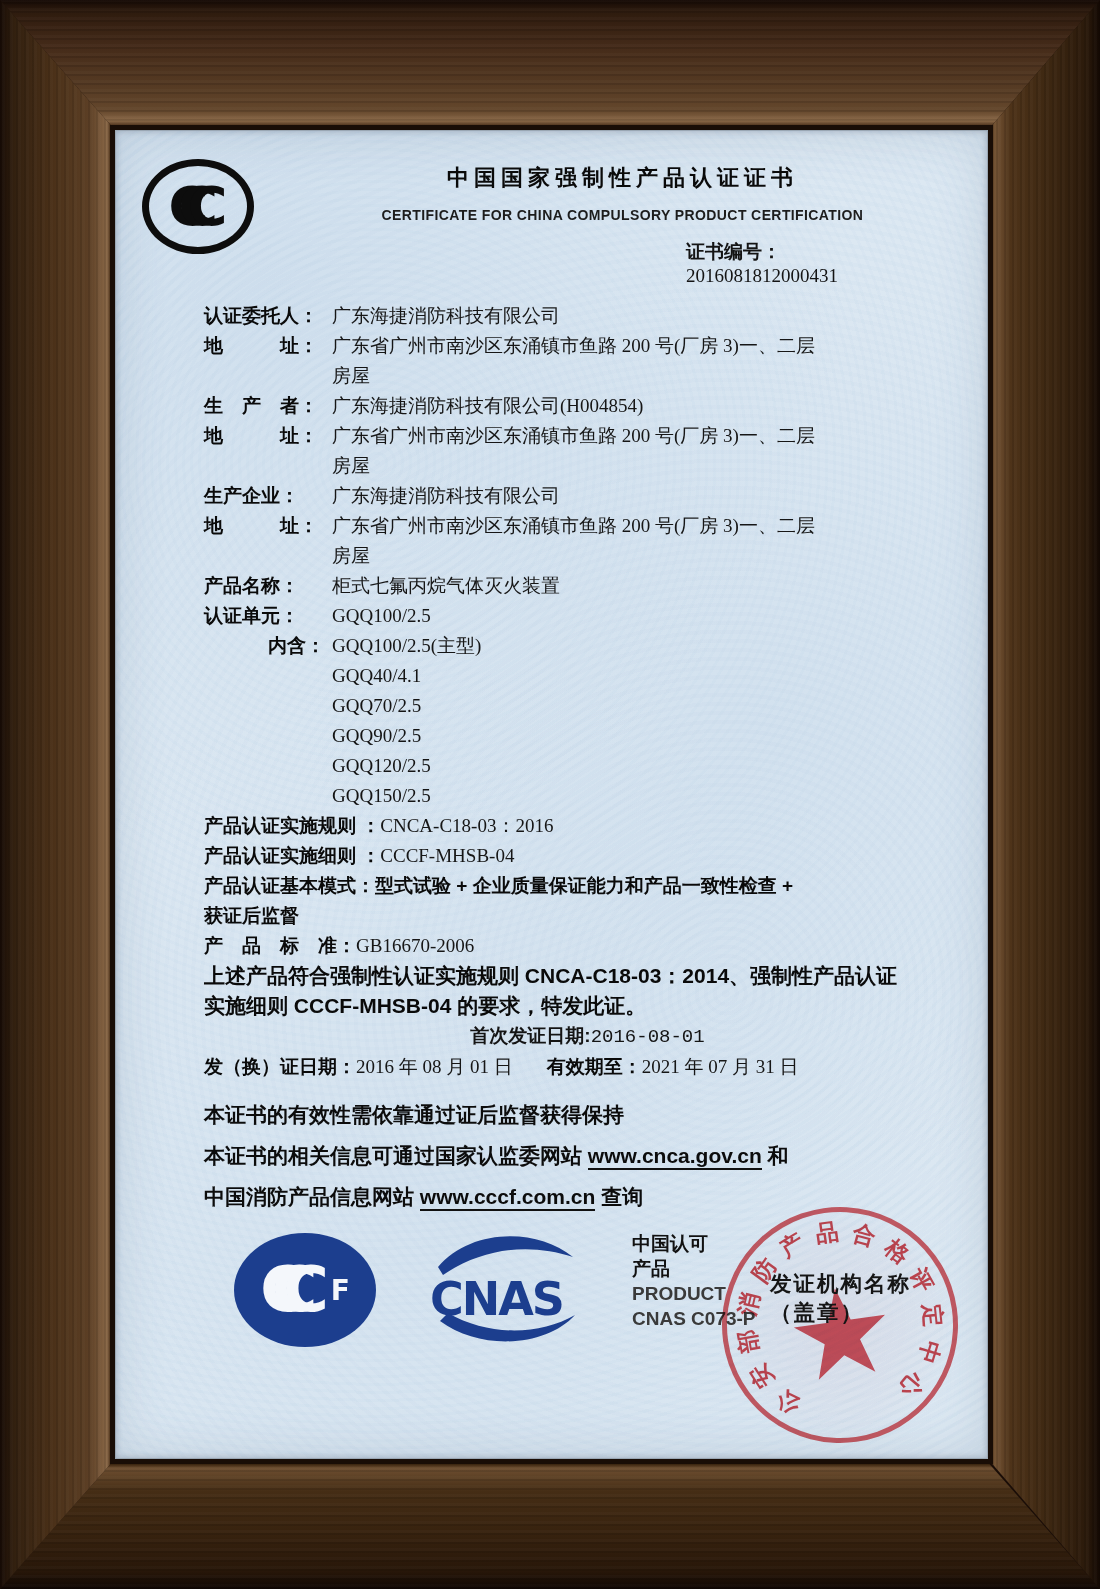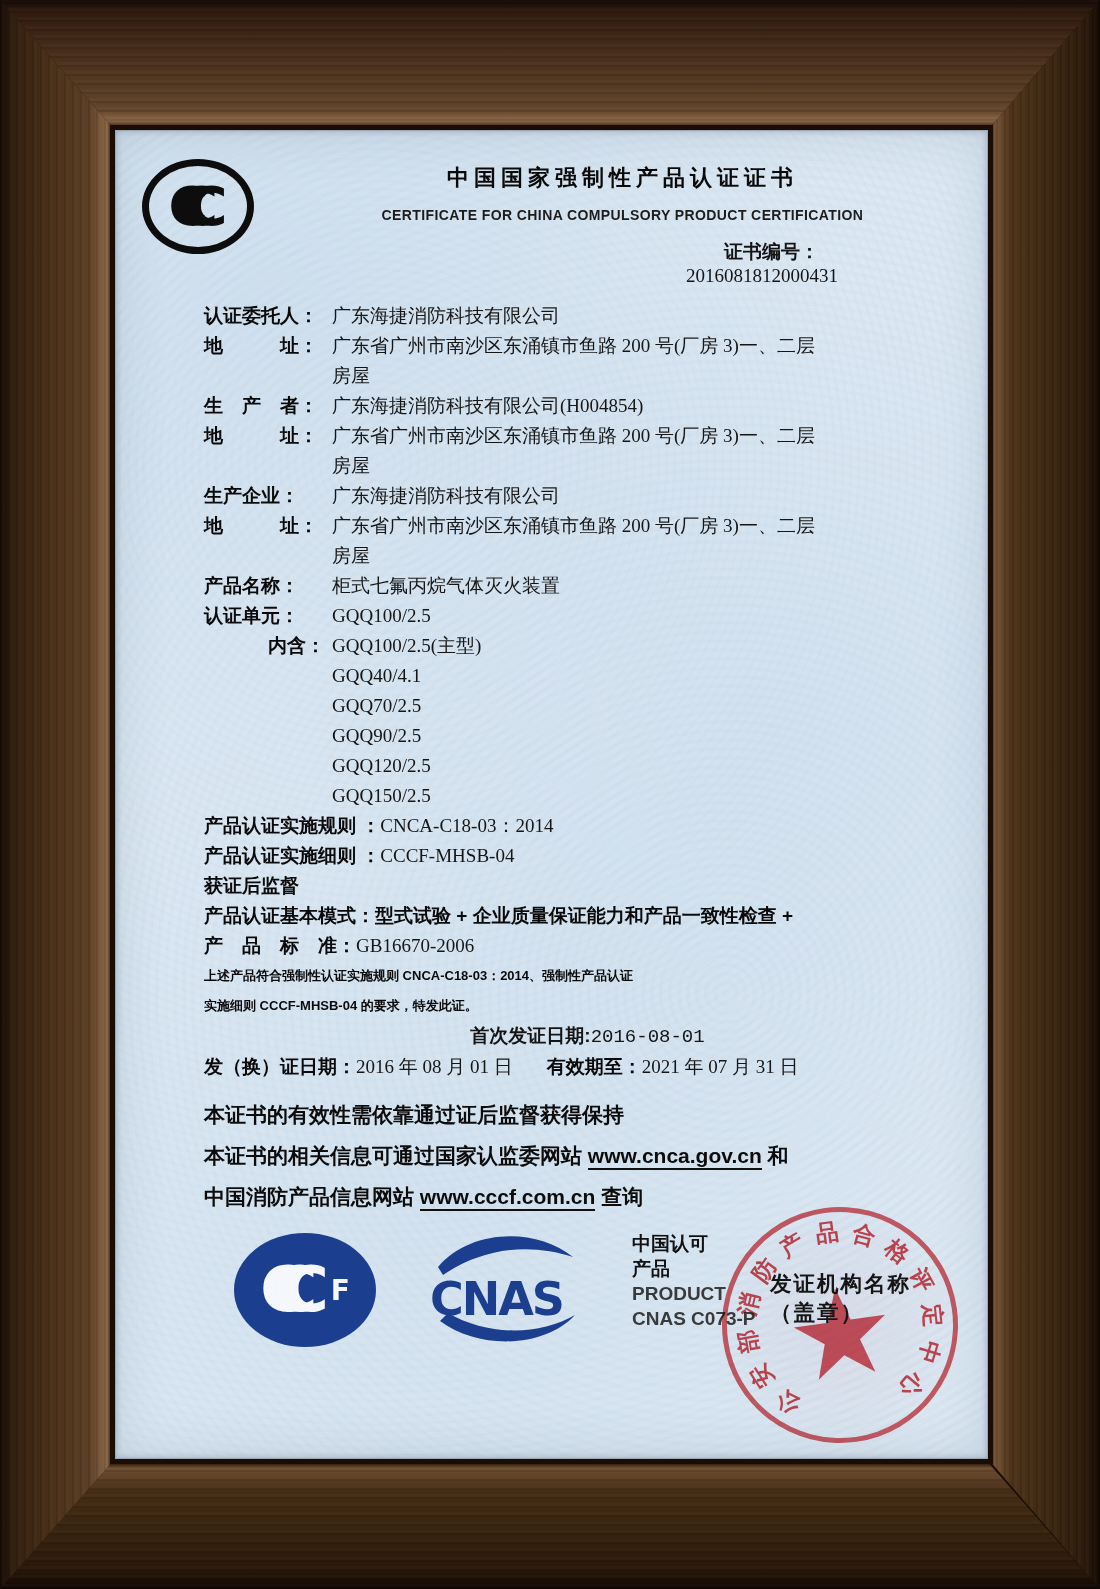--- a/index.html
+++ b/index.html
@@ -48,33 +48,33 @@
 
   
   .ccc-mark { position:absolute; left:26px; top:28px; width:112px; height:95px;
     border:7px solid #0d0d0d; border-radius:50%; display:flex; align-items:center; justify-content:center; }
   .ccc-mark span { font-family:"DejaVu Sans", sans-serif; font-weight:bold; font-size:54px; color:#0d0d0d; line-height:1; }
   .ccc-mark span + span { margin-left:-30px; }
   .title-zone { padding-left:110px; text-align:center; }
   .title-cn { font-size:22px; font-weight:bold; letter-spacing:5px; padding-top:18px; color:#0a0a0a; }
   .title-en { font-size:14px; font-weight:bold; color:#1c1c1c; margin-top:14px; letter-spacing:.4px; }
   .cert-no-line { margin-top:16px; margin-left:482px; font-size:19px; }
-  .cert-no-label { font-weight:bold;margin-left:38px; }
+  .cert-no-label { font-weight:bold; }
   .cert-no-value { font-family:"Liberation Serif", serif; }
 
   
   .body-block { margin-top:14px; font-size:19px; line-height:30px; }
   .row { white-space:nowrap; }
   .row-label { display:inline-block; min-width:128px; font-weight:bold; color:#0a0a0a; }
   .row-value { font-family:"Liberation Serif", serif; color:#161616; }
   .row-cont { padding-left:128px; font-family:"Liberation Serif", serif; }
   .row-inset { padding-left:64px; }
   .row-inset .row-label { min-width:64px; }
   .list-item { padding-left:128px; font-family:"Liberation Serif", serif; }
-  .statement { font-weight:bold; font-size:13px; color:#0a0a0a; white-space:normal; }
+  .statement { font-weight:bold; font-size:21px; color:#0a0a0a; white-space:normal; }
   .first-issue { text-align:center; margin-left:40px; }
   .first-issue .fi-label { font-weight:bold; }
   .first-issue .fi-date { font-family:Liberation Mono, monospace; }
   .date-row .gap { display:inline-block; width:34px; }
 
   
   .notices { margin-top:12px; }
   .notice { font-size:21px; font-weight:bold; line-height:41px; color:#0c0c0c; }
   .notice .url { font-family:"Liberation Sans", sans-serif; font-weight:600; border-bottom:2px solid #111; padding-bottom:1px; }
 
@@ -140,24 +140,24 @@
       <div class="row"><span class="row-label">地　　　址：</span><span class="row-value">广东省广州市南沙区东涌镇市鱼路 200 号(厂房 3)一、二层</span></div>
       <div class="row-cont">房屋</div>
       <div class="row"><span class="row-label">产品名称：</span><span class="row-value">柜式七氟丙烷气体灭火装置</span></div>
       <div class="row"><span class="row-label">认证单元：</span><span class="row-value">GQQ100/2.5</span></div>
       <div class="row row-inset"><span class="row-label">内含：</span><span class="row-value">GQQ100/2.5(主型)</span></div>
       <div class="list-item">GQQ40/4.1</div>
       <div class="list-item">GQQ70/2.5</div>
       <div class="list-item">GQQ90/2.5</div>
       <div class="list-item">GQQ120/2.5</div>
       <div class="list-item">GQQ150/2.5</div>
-      <div class="row"><span class="row-label" style="min-width:0">产品认证实施规则 ：</span><span class="row-value">CNCA-C18-03：2014</span></div>
+      <div class="row"><span class="row-label" style="min-width:0">产品认证实施规则 ：</span><span class="row-value">CNCA-C18-03：2016</span></div>
       <div class="row"><span class="row-label" style="min-width:0">产品认证实施细则 ：</span><span class="row-value">CCCF-MHSB-04</span></div>
+      <div class="row"><span class="row-label" style="min-width:0">产品认证基本模式：</span><span class="row-label" style="min-width:0">型式试验 + 企业质量保证能力和产品一致性检查 +</span></div>
       <div class="row"><span class="row-label" style="min-width:0">获证后监督</span></div>
-      <div class="row"><span class="row-label" style="min-width:0">产品认证基本模式：</span><span class="row-label" style="min-width:0">型式试验 + 企业质量保证能力和产品一致性检查 +</span></div>
       <div class="row"><span class="row-label" style="min-width:0">产　品　标　准：</span><span class="row-value">GB16670-2006</span></div>
       <div class="statement">上述产品符合强制性认证实施规则 CNCA-C18-03：2014、强制性产品认证</div>
       <div class="statement">实施细则 CCCF-MHSB-04 的要求，特发此证。</div>
       <div class="row first-issue">
         <span class="fi-label">首次发证日期:</span><span class="fi-date">2016-08-01</span>
       </div>
       <div class="row date-row">
         <span class="row-label" style="min-width:0">发（换）证日期：</span><span class="row-value">2016 年 08 月 01 日</span><span class="gap"></span><span class="row-label" style="min-width:0">有效期至：</span><span class="row-value">2021 年 07 月 31 日</span>
       </div>
     </div>

